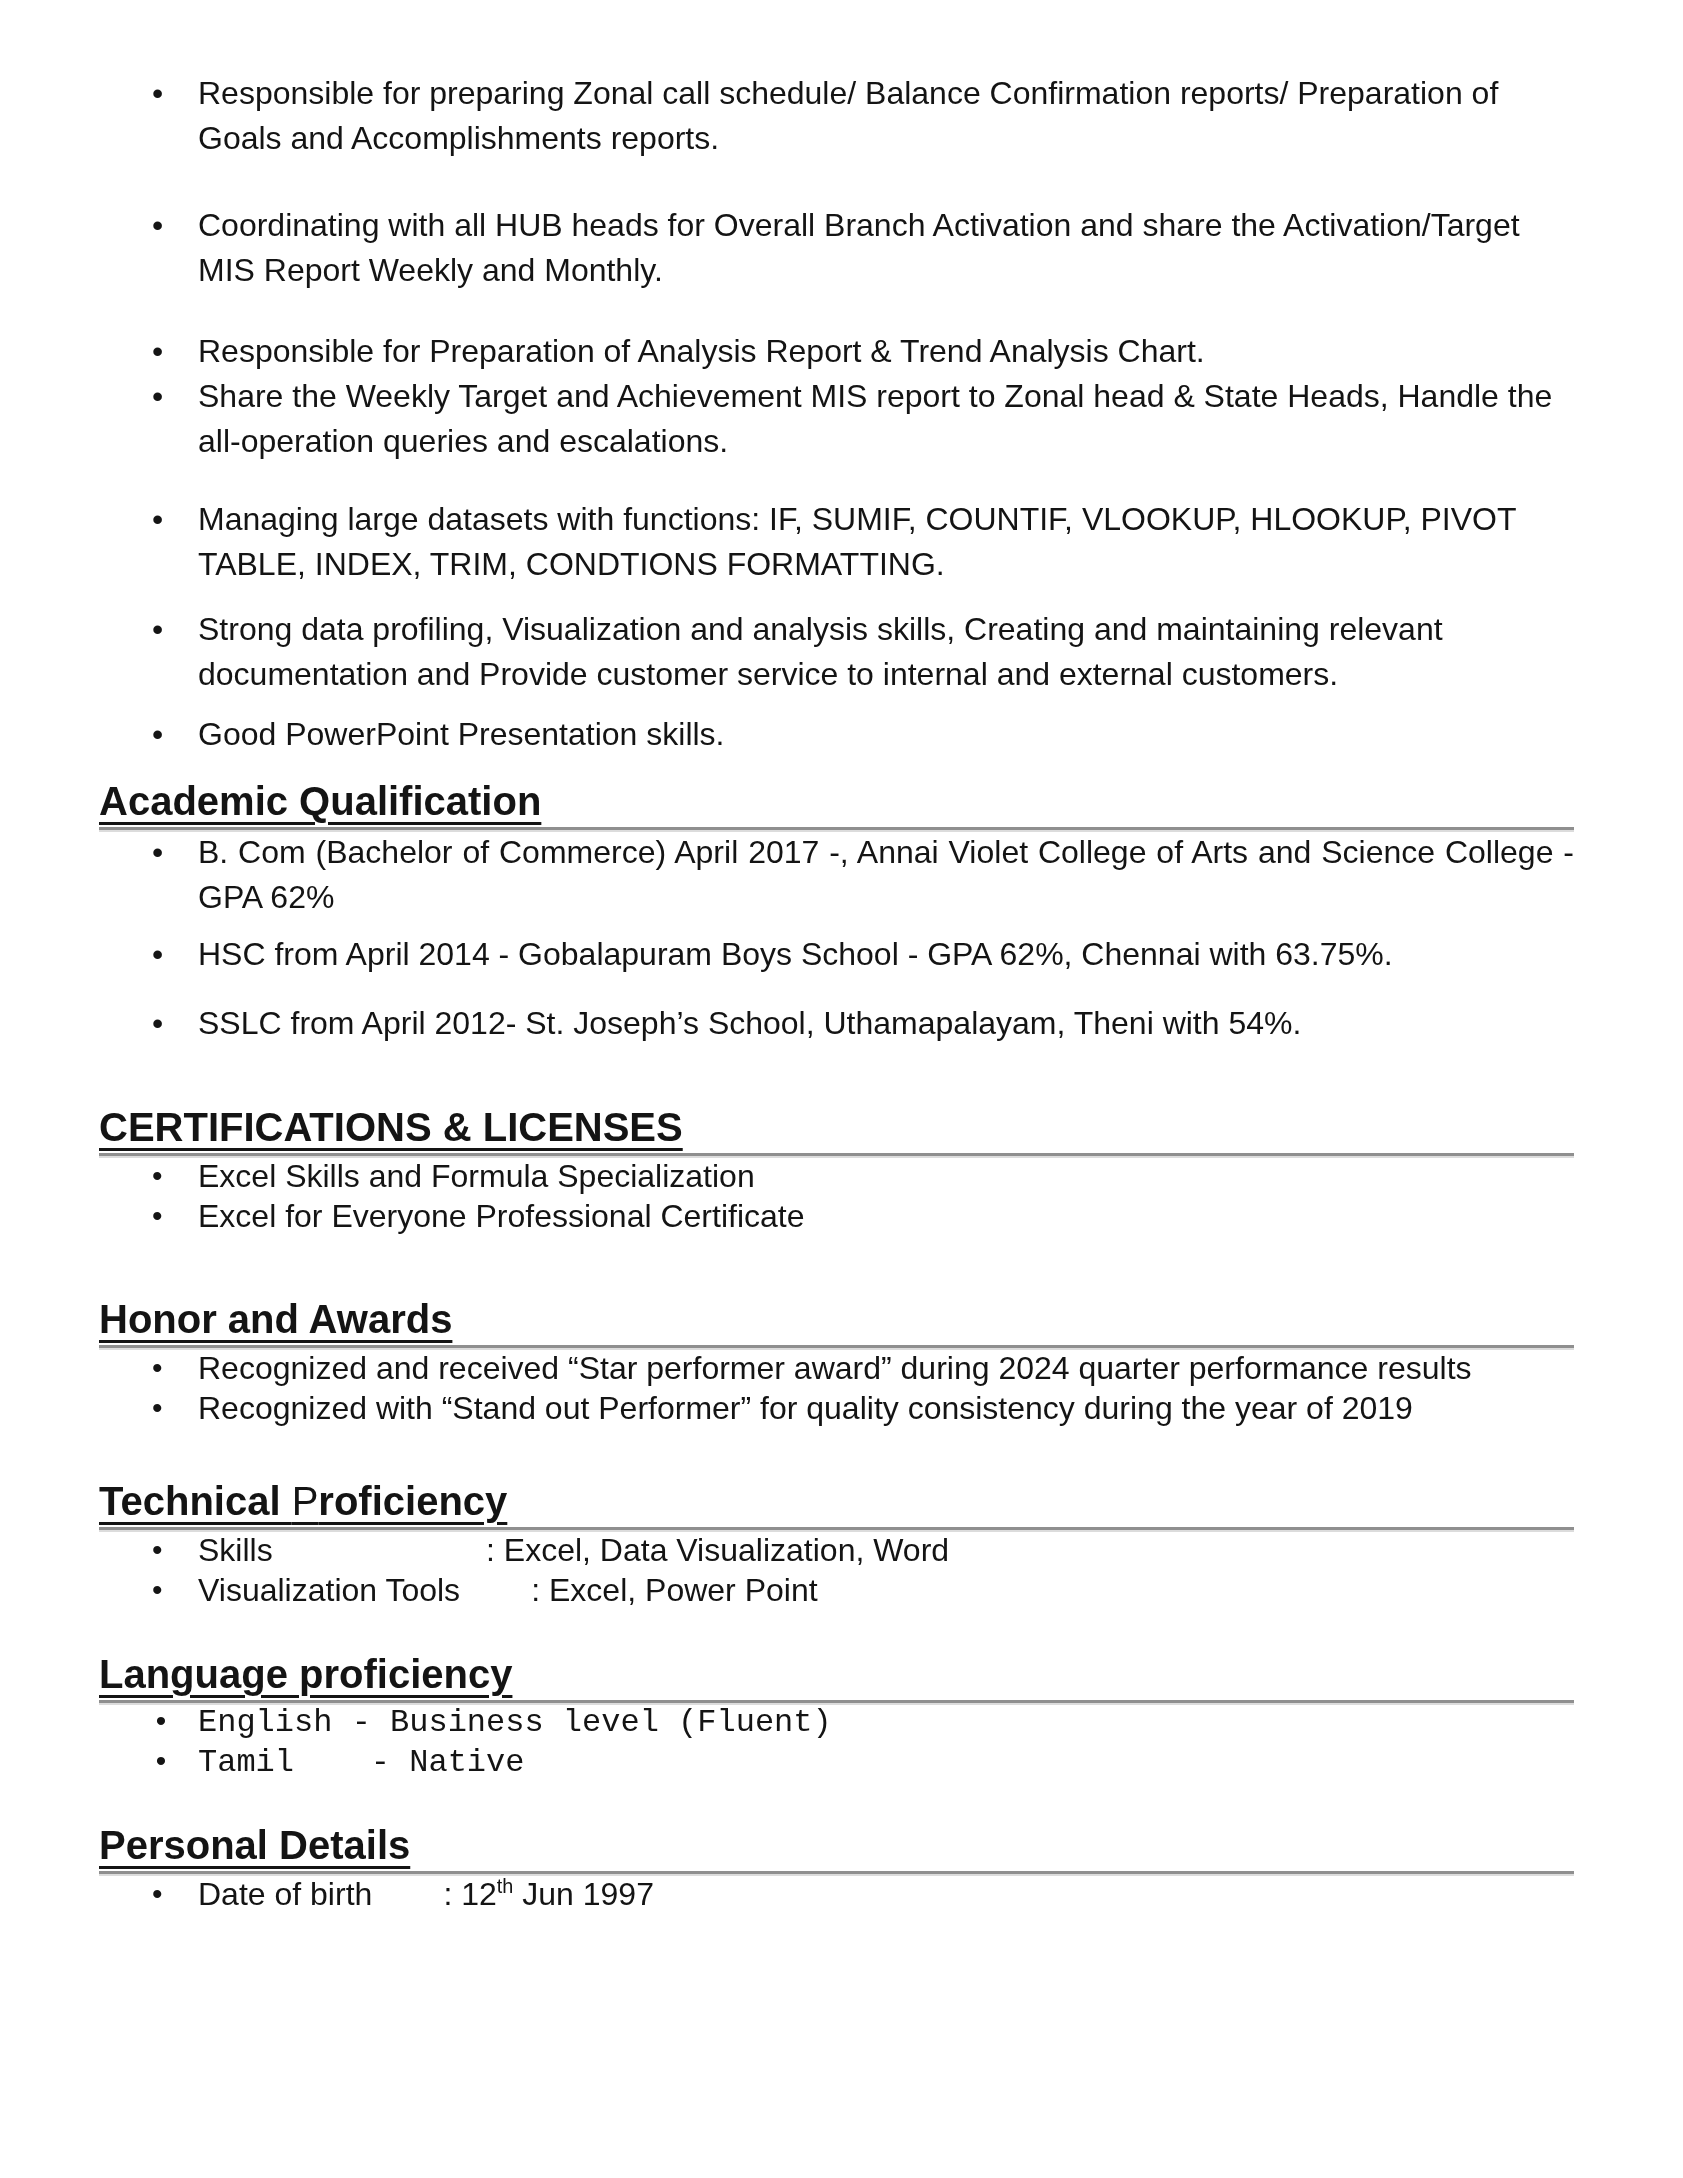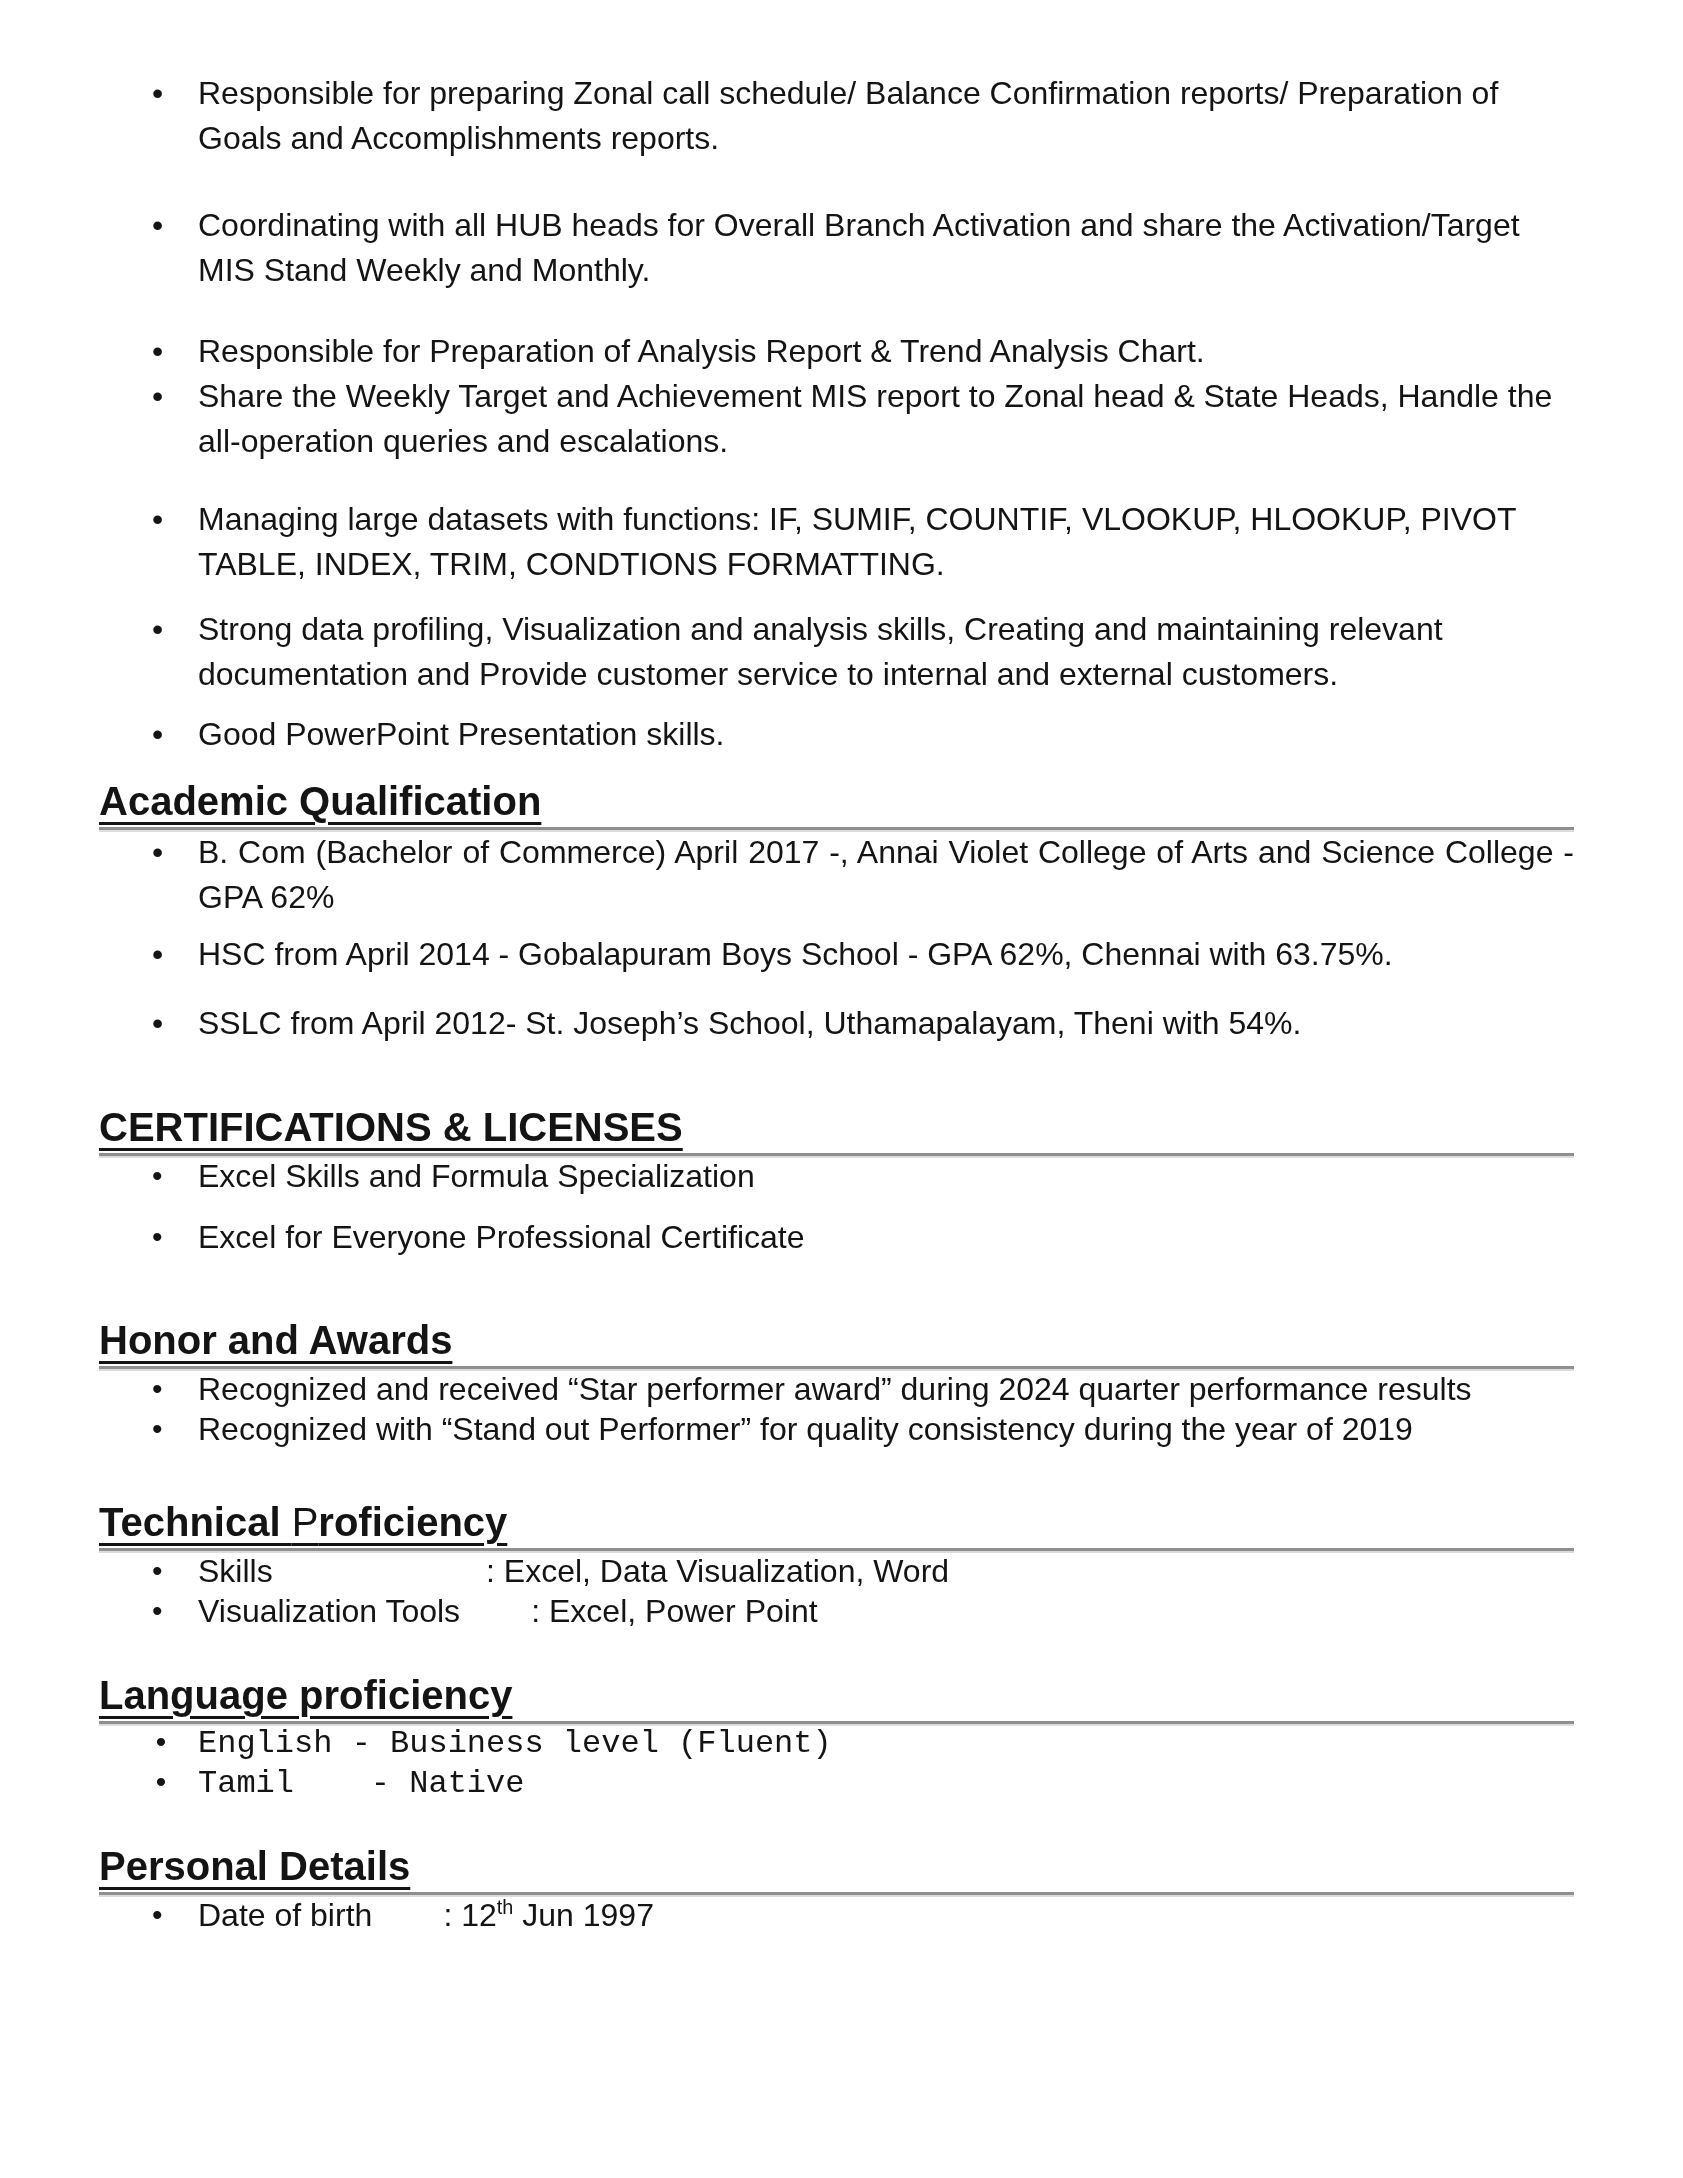--- a/index.html
+++ b/index.html
@@ -46,21 +46,21 @@
   .justify { text-align: justify; }
   .prespace { white-space: pre-wrap; }
 
   
   .mt42 { margin-top: 42px; }
   .mt36 { margin-top: 36px; }
   .mt25 { margin-top: 33px; }
   .mt24 { margin-top: 24px; }
   .mt20 { margin-top: 20px; }
   .mt15 { margin-top: 15px; }
-  .mt13 { margin-top: 21px; }
+  .mt13 { margin-top: 0; }
   .mt12 { margin-top: 12px; }
 
   
   .section-heading {
     font-size: 40px;
     line-height: 44px;
     font-weight: bold;
     padding-bottom: 4px;
     border-bottom: 3px solid #8f8f8f;
     box-shadow: 0 2px 0 #dcdcdc;
@@ -90,21 +90,21 @@
     line-height: 0;
   }
 </style>
 </head>
 <body>
 
 <div class="page">
 
   <ul class="doc-list">
     <li><span>Responsible for preparing Zonal call schedule/ Balance Confirmation reports/ Preparation of Goals and Accomplishments reports.</span></li>
-    <li class="mt42"><span>Coordinating with all HUB heads for Overall Branch Activation and share the Activation/Target MIS Stand Weekly and Monthly.</span></li>
+    <li class="mt42"><span>Coordinating with all HUB heads for Overall Branch Activation and share the Activation/Target MIS Report Weekly and Monthly.</span></li>
     <li class="mt36"><span>Responsible for Preparation of Analysis Report &amp; Trend Analysis Chart.</span></li>
     <li><span>Share the Weekly Target and Achievement MIS report to Zonal head &amp; State Heads, Handle the all-operation queries and escalations.</span></li>
     <li class="mt25"><span>Managing large datasets with functions: IF, SUMIF, COUNTIF, VLOOKUP, HLOOKUP, PIVOT TABLE, INDEX, TRIM, CONDTIONS FORMATTING.</span></li>
     <li class="mt20"><span>Strong data profiling, Visualization and analysis skills, Creating and maintaining relevant documentation and Provide customer service to internal and external customers.</span></li>
     <li class="mt15"><span>Good PowerPoint Presentation skills.</span></li>
   </ul>
 
   <div class="section-heading sec-mt22">
     <span class="hd-text">Academic Qualification</span>
   </div>

